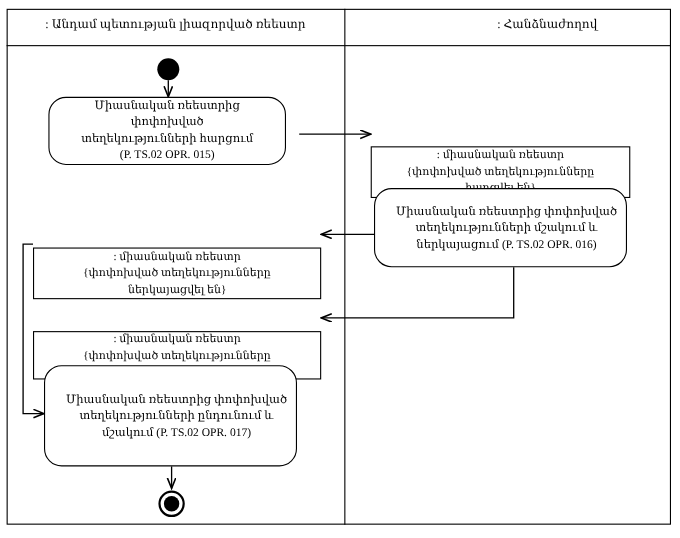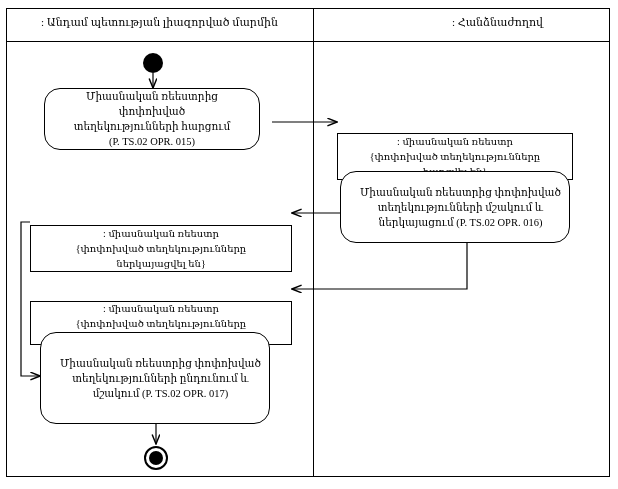--- a/index.html
+++ b/index.html
@@ -131,21 +131,21 @@
 </style>
 </head>
 <body>
 
 <div id="canvas">
 
   <div class="frame"></div>
   <div class="lane-header-rule"></div>
   <div class="lane-divider"></div>
 
-  <div class="lane-title left">: Անդամ պետության լիազորված մարմին</div>
+  <div class="lane-title left">: Անդամ պետության լիազորված ռեեստր</div>
   <div class="lane-title right">: Հանձնաժողով</div>
 
   <svg class="flow-svg">
     <defs>
       <marker id="arrow" markerWidth="9" markerHeight="9" refX="8" refY="3.2" orient="auto" markerUnits="strokeWidth">
         <path d="M0,0 L8,3.2 L0,6.4" fill="none" stroke="#000" stroke-width="1.1"></path>
       </marker>
     </defs>
 
     <line x1="153" y1="73" x2="153" y2="88" marker-end="url(#arrow)"></line>

